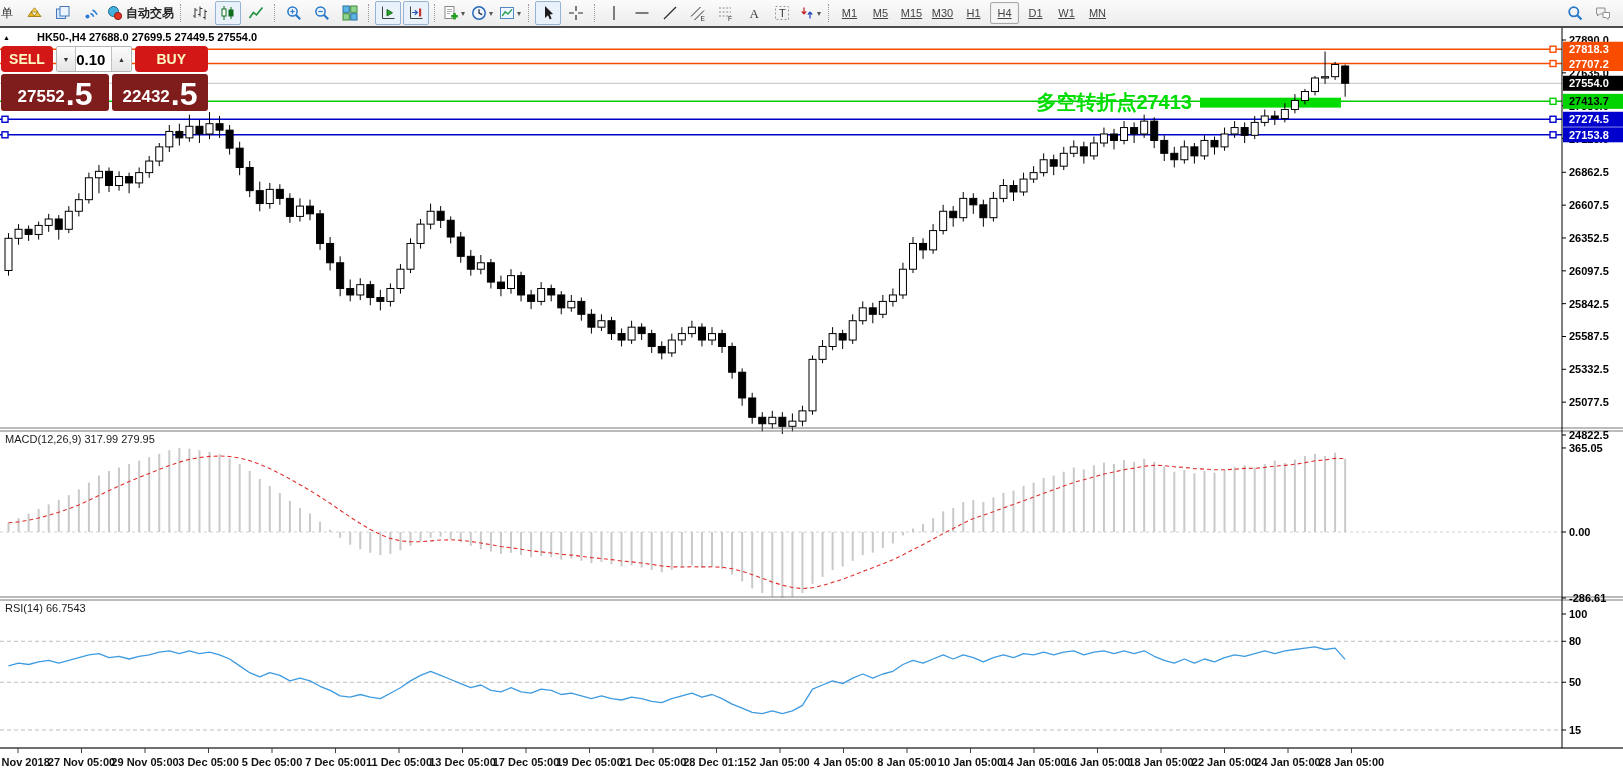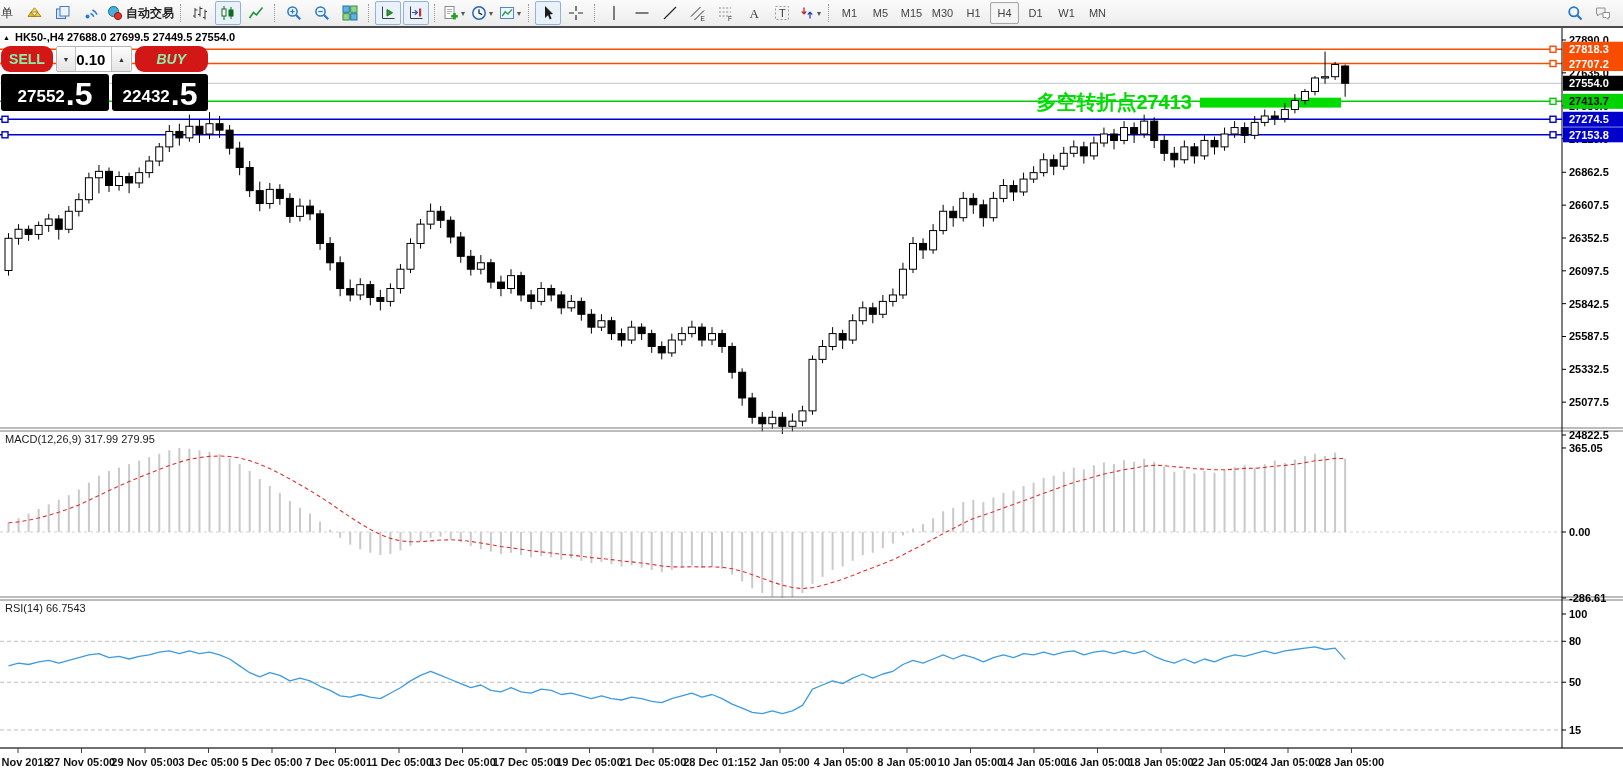--- a/index.html
+++ b/index.html
@@ -11,44 +11,44 @@
     border-bottom:2px solid #4a4a4a;padding-left:0;box-sizing:content-box;}
   .sep{width:1px;height:18px;border-left:1px dotted #9a9a9a;margin:0 4px;flex:0 0 auto;}
   .tbtn{height:22px;min-width:24px;display:flex;align-items:center;justify-content:center;
     border:1px solid transparent;border-radius:2px;margin:0 1px;flex:0 0 auto;cursor:default;
     font-size:12px;color:#333;}
   .tbtn svg{display:block;}
   .tbtn.active{background:#e9f1fb;border-color:#96b3d4;}
   .tbtn .lbl{font-size:12px;color:#222;margin-left:3px;white-space:nowrap;font-weight:bold;}
   .tbtn .dd{font-size:8px;color:#555;margin-left:2px;}
   .tf{height:20px;min-width:27px;display:flex;align-items:center;justify-content:center;
-    font-size:11px;color:#444;border:1px solid transparent;border-radius:2px;margin:0 1px;}
+    font-size:11px;color:#444;border:1px solid transparent;border-radius:2px;margin:0 1px;text-decoration:underline;}
   .tf.active{background:#f6f6f6;border-color:#a8a8a8;box-shadow:inset 0 0 1px #bbb;}
   #tb-right{margin-left:auto;display:flex;align-items:center;padding-right:6px;}
   .clipped-first{margin-left:-6px;}
   
   #chart-header{position:absolute;left:3px;top:31px;font-size:11px;font-weight:bold;color:#000;
-    display:flex;align-items:center;z-index:5;}
+    display:flex;align-items:center;z-index:5;gap:22px;}
   #chart-header .tri{font-size:7px;margin-right:5px;color:#000;}
   
   #trade-panel{position:absolute;left:1px;top:46px;width:207px;z-index:6;font-weight:bold;}
   #tp-row1{display:flex;height:26px;}
-  .tp-btn{background:#d31717;color:#86efac;font-size:14px;font-weight:bold;display:flex;
-    align-items:center;justify-content:center;border-radius:9px;}
+  .tp-btn{background:#d31717;color:#fef9c3;font-size:14px;font-weight:bold;display:flex;
+    align-items:center;justify-content:center;border-radius:4px;}
   #sell-btn{width:52px;margin-right:3px;}
-  #buy-btn{width:42px;margin-left:3px;flex:1;font-style:italic;}
+  #buy-btn{width:42px;margin-left:3px;flex:1;}
   #vol-box{display:flex;flex:1;height:24px;border:1px solid #b5b5b5;border-radius:2px;overflow:hidden;background:#fff;}
   .spin{width:19px;background:linear-gradient(#fdfdfd,#e4e4e4);display:flex;align-items:center;
     justify-content:center;font-size:7px;color:#333;border:0 solid #c0c0c0;}
   #spin-dn{border-right-width:1px;}
   #spin-up{border-left-width:1px;}
   #vol-val{flex:1;display:flex;align-items:center;justify-content:flex-end;padding-right:6px;
     font-size:15px;color:#000;background:#fff;text-align:center;}
   #tp-row2{display:flex;height:37px;margin-top:2px;}
-  .tp-price{background:#000000;color:#fff;display:flex;align-items:flex-end;justify-content:center;
+  .tp-price{background:#7f1d1d;color:#fff;display:flex;align-items:flex-end;justify-content:center;
     border-radius:3px;padding-bottom:1px;}
   #sell-price{width:108px;margin-right:3px;}
   #buy-price{flex:1;}
   .pr-main{font-size:17px;line-height:26px;}
   .pr-frac{font-size:32px;line-height:32px;margin-left:1px;}
   #chart-svg{position:absolute;left:0;top:0;}
 </style>
 </head>
 <body>
 

